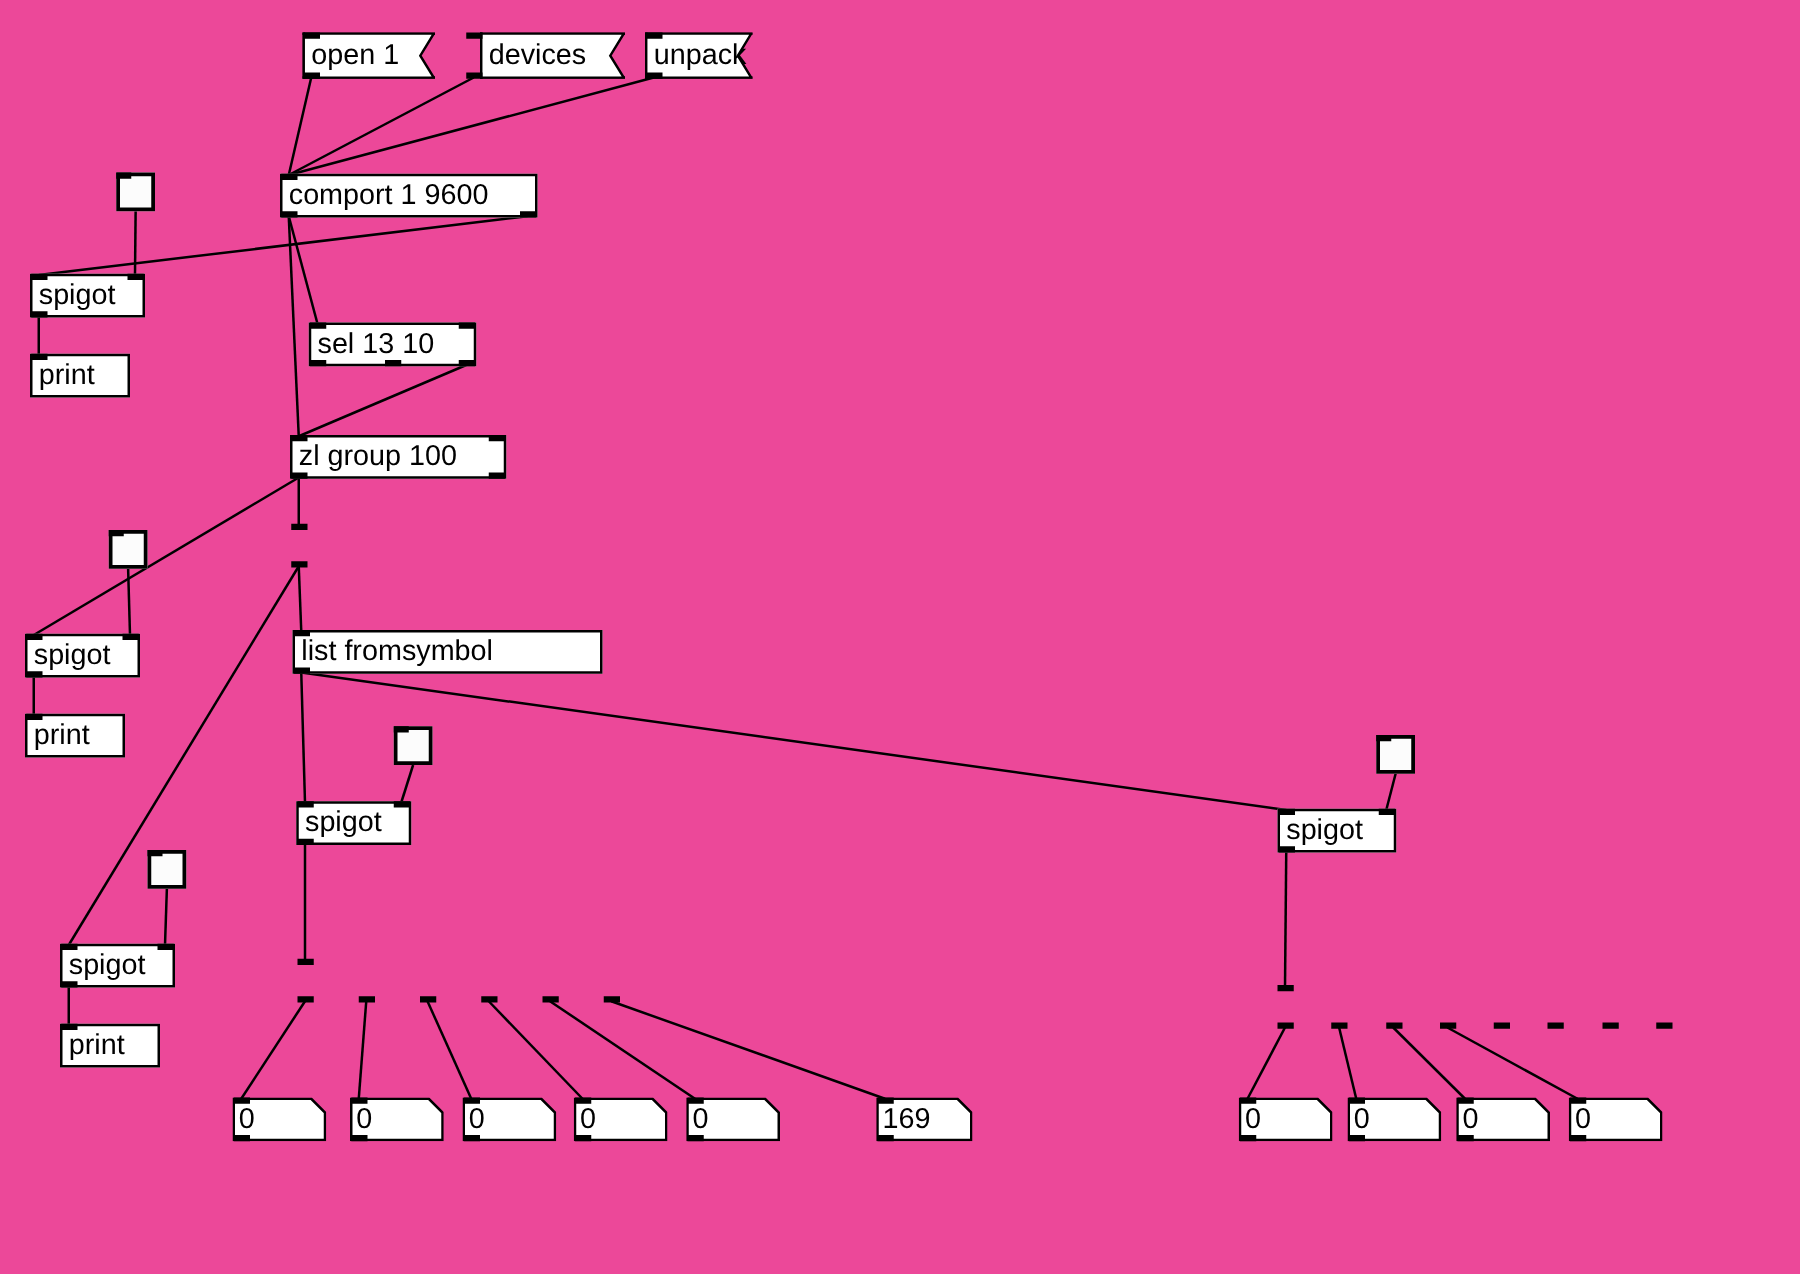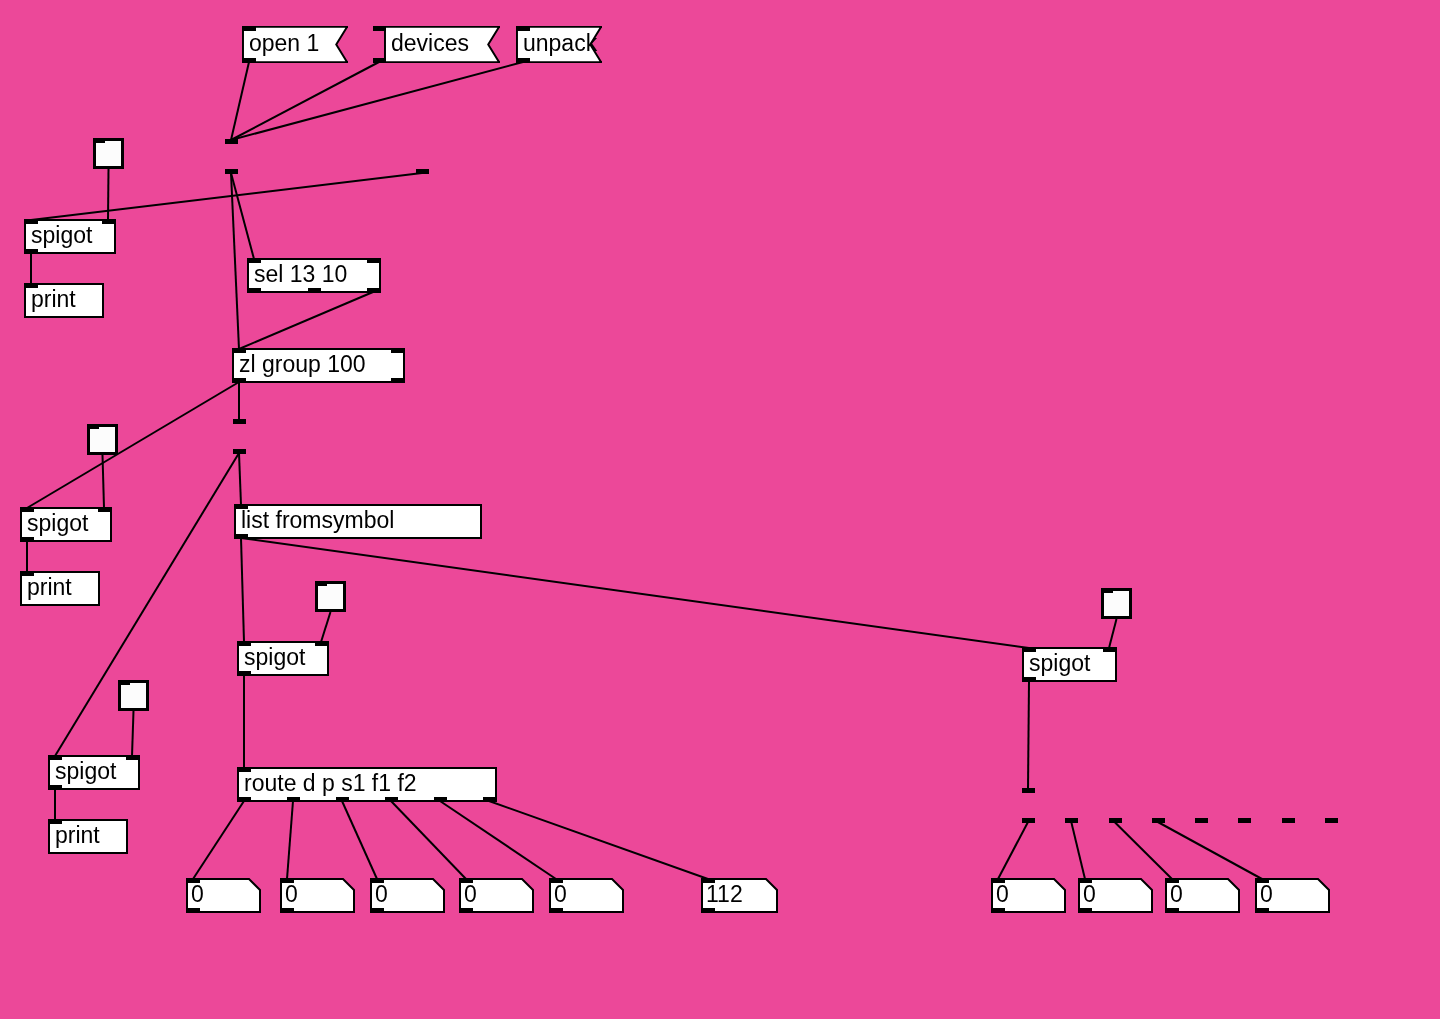--- a/index.html
+++ b/index.html
@@ -131,20 +131,21 @@
     <div class="node msg" style="left: 384px; top: 26px; width: 116px; height: 37px;"><svg class="msgbg" viewBox="0 0 118 41" preserveAspectRatio="none">
         <path d="M1,1 L117,1 L106,20.5 L117,40 L1,40 Z" fill="#ffffff" stroke="#000000" stroke-width="2"></path>
       </svg><span class="lbl">devices</span></div>
     <div class="iol" style="width: 13px; height: 5px; top: 26px; left: 373px;"></div>
     <div class="iol" style="width: 13px; height: 5px; top: 58px; left: 373px;"></div>
     <div class="node msg" style="left: 516px; top: 26px; width: 86px; height: 37px;"><svg class="msgbg" viewBox="0 0 88 41" preserveAspectRatio="none">
         <path d="M1,1 L87,1 L76,20.5 L87,40 L1,40 Z" fill="#ffffff" stroke="#000000" stroke-width="2"></path>
       </svg><span class="lbl">unpack</span></div>
     <div class="iol" style="width: 13px; height: 5px; top: 26px; left: 517px;"></div>
     <div class="iol" style="width: 13px; height: 5px; top: 58px; left: 517px;"></div>
+    <div class="node obj" style="left: 224px; top: 139px; width: 206px; height: 35px;"><span class="lbl">comport 1 9600</span></div>
     <div class="iol" style="width: 13px; height: 5px; top: 139px; left: 225px;"></div>
     <div class="iol" style="width: 13px; height: 5px; top: 169px; left: 225px;"></div>
     <div class="iol" style="width: 13px; height: 5px; top: 169px; left: 416px;"></div>
     <div class="tgl" style="left: 93px; top: 138px; width: 31px; height: 31px;"></div>
     <div class="iol inlet" style="left: 93px; top: 138px; width: 12px; position: absolute;"></div>
     <div class="node obj" style="left: 24px; top: 219px; width: 92px; height: 35px;"><span class="lbl">spigot</span></div>
     <div class="iol" style="width: 13px; height: 5px; top: 219px; left: 25px;"></div>
     <div class="iol" style="width: 13px; height: 5px; top: 219px; left: 102px;"></div>
     <div class="iol" style="width: 13px; height: 5px; top: 249px; left: 25px;"></div>
     <div class="node obj" style="left: 24px; top: 283px; width: 80px; height: 35px;"><span class="lbl">print</span></div>
@@ -180,21 +181,20 @@
     <div class="iol" style="width: 13px; height: 5px; top: 641px; left: 315px;"></div>
     <div class="iol" style="width: 13px; height: 5px; top: 671px; left: 238px;"></div>
     <div class="tgl" style="left: 118px; top: 680px; width: 31px; height: 31px;"></div>
     <div class="iol inlet" style="left: 118px; top: 680px; width: 12px; position: absolute;"></div>
     <div class="node obj" style="left: 48px; top: 755px; width: 92px; height: 35px;"><span class="lbl">spigot</span></div>
     <div class="iol" style="width: 13px; height: 5px; top: 755px; left: 49px;"></div>
     <div class="iol" style="width: 13px; height: 5px; top: 755px; left: 126px;"></div>
     <div class="iol" style="width: 13px; height: 5px; top: 785px; left: 49px;"></div>
     <div class="node obj" style="left: 48px; top: 819px; width: 80px; height: 35px;"><span class="lbl">print</span></div>
     <div class="iol" style="width: 13px; height: 5px; top: 819px; left: 49px;"></div>
-    <div class="node obj" style="left: 237px; top: 767px; width: 260px; height: 35px;"><span class="lbl">route d p s1 f1 f2</span></div>
     <div class="iol" style="width: 13px; height: 5px; top: 767px; left: 238px;"></div>
     <div class="iol" style="width: 13px; height: 5px; top: 797px; left: 238px;"></div>
     <div class="iol" style="width: 13px; height: 5px; top: 797px; left: 287px;"></div>
     <div class="iol" style="width: 13px; height: 5px; top: 797px; left: 336px;"></div>
     <div class="iol" style="width: 13px; height: 5px; top: 797px; left: 385px;"></div>
     <div class="iol" style="width: 13px; height: 5px; top: 797px; left: 434px;"></div>
     <div class="iol" style="width: 13px; height: 5px; top: 797px; left: 483px;"></div>
     <div class="tgl" style="left: 1101px; top: 588px; width: 31px; height: 31px;"></div>
     <div class="iol inlet" style="left: 1101px; top: 588px; width: 12px; position: absolute;"></div>
     <div class="node obj" style="left: 1022px; top: 647px; width: 95px; height: 35px;"><span class="lbl">spigot</span></div>
@@ -230,21 +230,21 @@
       </svg><span class="lbl">0</span></div>
     <div class="iol" style="width: 13px; height: 5px; top: 878px; left: 460px;"></div>
     <div class="iol" style="width: 13px; height: 5px; top: 908px; left: 460px;"></div>
     <div class="node num" style="left: 549px; top: 878px; width: 75px; height: 35px;"><svg class="numbg" viewBox="0 0 75 35" preserveAspectRatio="none">
         <path d="M1,1 L63,1 L74,12 L74,34 L1,34 Z" fill="#ffffff" stroke="#000000" stroke-width="2"></path>
       </svg><span class="lbl">0</span></div>
     <div class="iol" style="width: 13px; height: 5px; top: 878px; left: 550px;"></div>
     <div class="iol" style="width: 13px; height: 5px; top: 908px; left: 550px;"></div>
     <div class="node num" style="left: 701px; top: 878px; width: 77px; height: 35px;"><svg class="numbg" viewBox="0 0 77 35" preserveAspectRatio="none">
         <path d="M1,1 L65,1 L76,12 L76,34 L1,34 Z" fill="#ffffff" stroke="#000000" stroke-width="2"></path>
-      </svg><span class="lbl">112</span></div>
+      </svg><span class="lbl">169</span></div>
     <div class="iol" style="width: 13px; height: 5px; top: 878px; left: 702px;"></div>
     <div class="iol" style="width: 13px; height: 5px; top: 908px; left: 702px;"></div>
     <div class="node num" style="left: 991px; top: 878px; width: 75px; height: 35px;"><svg class="numbg" viewBox="0 0 75 35" preserveAspectRatio="none">
         <path d="M1,1 L63,1 L74,12 L74,34 L1,34 Z" fill="#ffffff" stroke="#000000" stroke-width="2"></path>
       </svg><span class="lbl">0</span></div>
     <div class="iol" style="width: 13px; height: 5px; top: 878px; left: 992px;"></div>
     <div class="iol" style="width: 13px; height: 5px; top: 908px; left: 992px;"></div>
     <div class="node num" style="left: 1078px; top: 878px; width: 75px; height: 35px;"><svg class="numbg" viewBox="0 0 75 35" preserveAspectRatio="none">
         <path d="M1,1 L63,1 L74,12 L74,34 L1,34 Z" fill="#ffffff" stroke="#000000" stroke-width="2"></path>
       </svg><span class="lbl">0</span></div>

